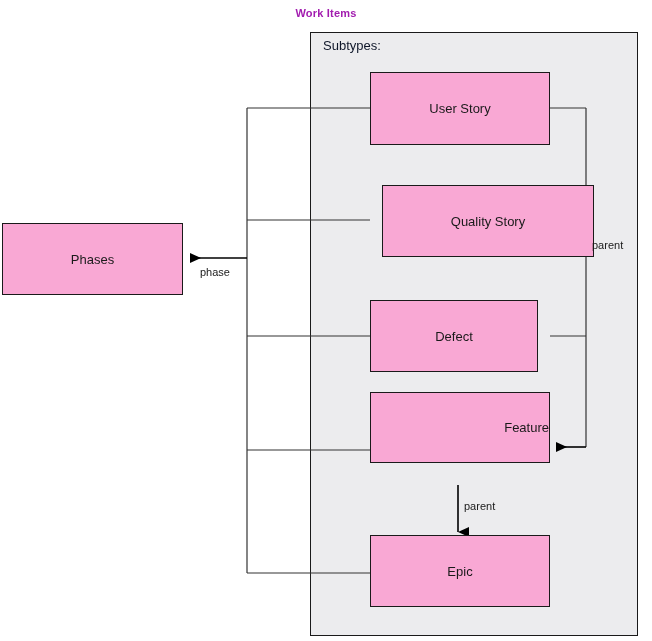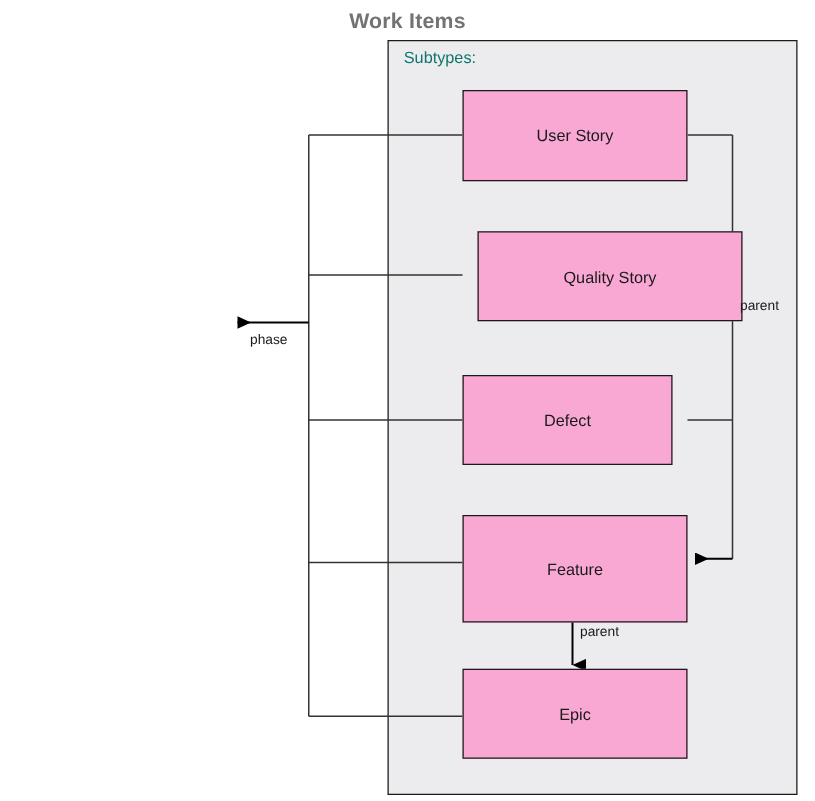--- a/index.html
+++ b/index.html
@@ -18,36 +18,36 @@
   #wires {
     position: absolute;
     left: 0;
     top: 0;
     width: 652px;
     height: 641px;
     pointer-events: none;
   }
   .title {
     position: absolute;
-    font-size: 17px;
+    font-size: 11px;
     font-weight: bold;
-    color: #737373;
+    color: #a21caf;
     letter-spacing: .2px;
     white-space: nowrap;
   }
   .group-box {
     position: absolute;
     background: #ececee;
     border: 1.5px solid #1a1a1a;
     box-sizing: border-box;
   }
   .group-label {
     position: absolute;
     font-size: 13px;
-    color: #0f766e;
+    color: #0f172a;
     white-space: nowrap;
   }
   .node {
     position: absolute;
     background: #f9a8d4;
     border: 1.6px solid #1a1a1a;
     box-sizing: border-box;
     display: flex;
     align-items: center;
     justify-content: center;
@@ -101,34 +101,37 @@
       <line x1="550" y1="336" x2="586" y2="336"></line>
     </g>
 
     <line x1="247" y1="258" x2="190" y2="258" stroke="#000000" stroke-width="1.6" fill="none" marker-end="url(#arrow-left)"></line>
 
     <line x1="586" y1="447" x2="556" y2="447" stroke="#000000" stroke-width="1.6" fill="none" marker-end="url(#arrow-left)"></line>
 
     <line x1="458" y1="485" x2="458" y2="532" stroke="#000000" stroke-width="1.6" fill="none" marker-end="url(#arrow-down)"></line>
   </svg>
 
+  <div class="node" style="left:2px; top:223px; width:181px; height:72px;">
+    <span class="node-label">Phases</span>
+  </div>
 
   <div class="node" style="left:370px; top:72px; width:180px; height:73px;">
     <span class="node-label">User Story</span>
   </div>
 
   <div class="node" style="left:382px; top:185px; width:212px; height:72px;">
     <span class="node-label">Quality Story</span>
   </div>
 
   <div class="node" style="left:370px; top:300px; width:168px; height:72px;">
     <span class="node-label">Defect</span>
   </div>
 
-  <div class="node" style="left:370px; top:412px; width:180px; height:86px;">
+  <div class="node" style="left:370px; top:392px; width:180px; height:71px;justify-content:flex-end;">
     <span class="node-label">Feature</span>
   </div>
 
   <div class="node" style="left:370px; top:535px; width:180px; height:72px;">
     <span class="node-label">Epic</span>
   </div>
 
   <div class="edge-label" style="left:200px; top:266px;">phase</div>
 
   <div class="edge-label" style="left:592px; top:239px;">parent</div>

